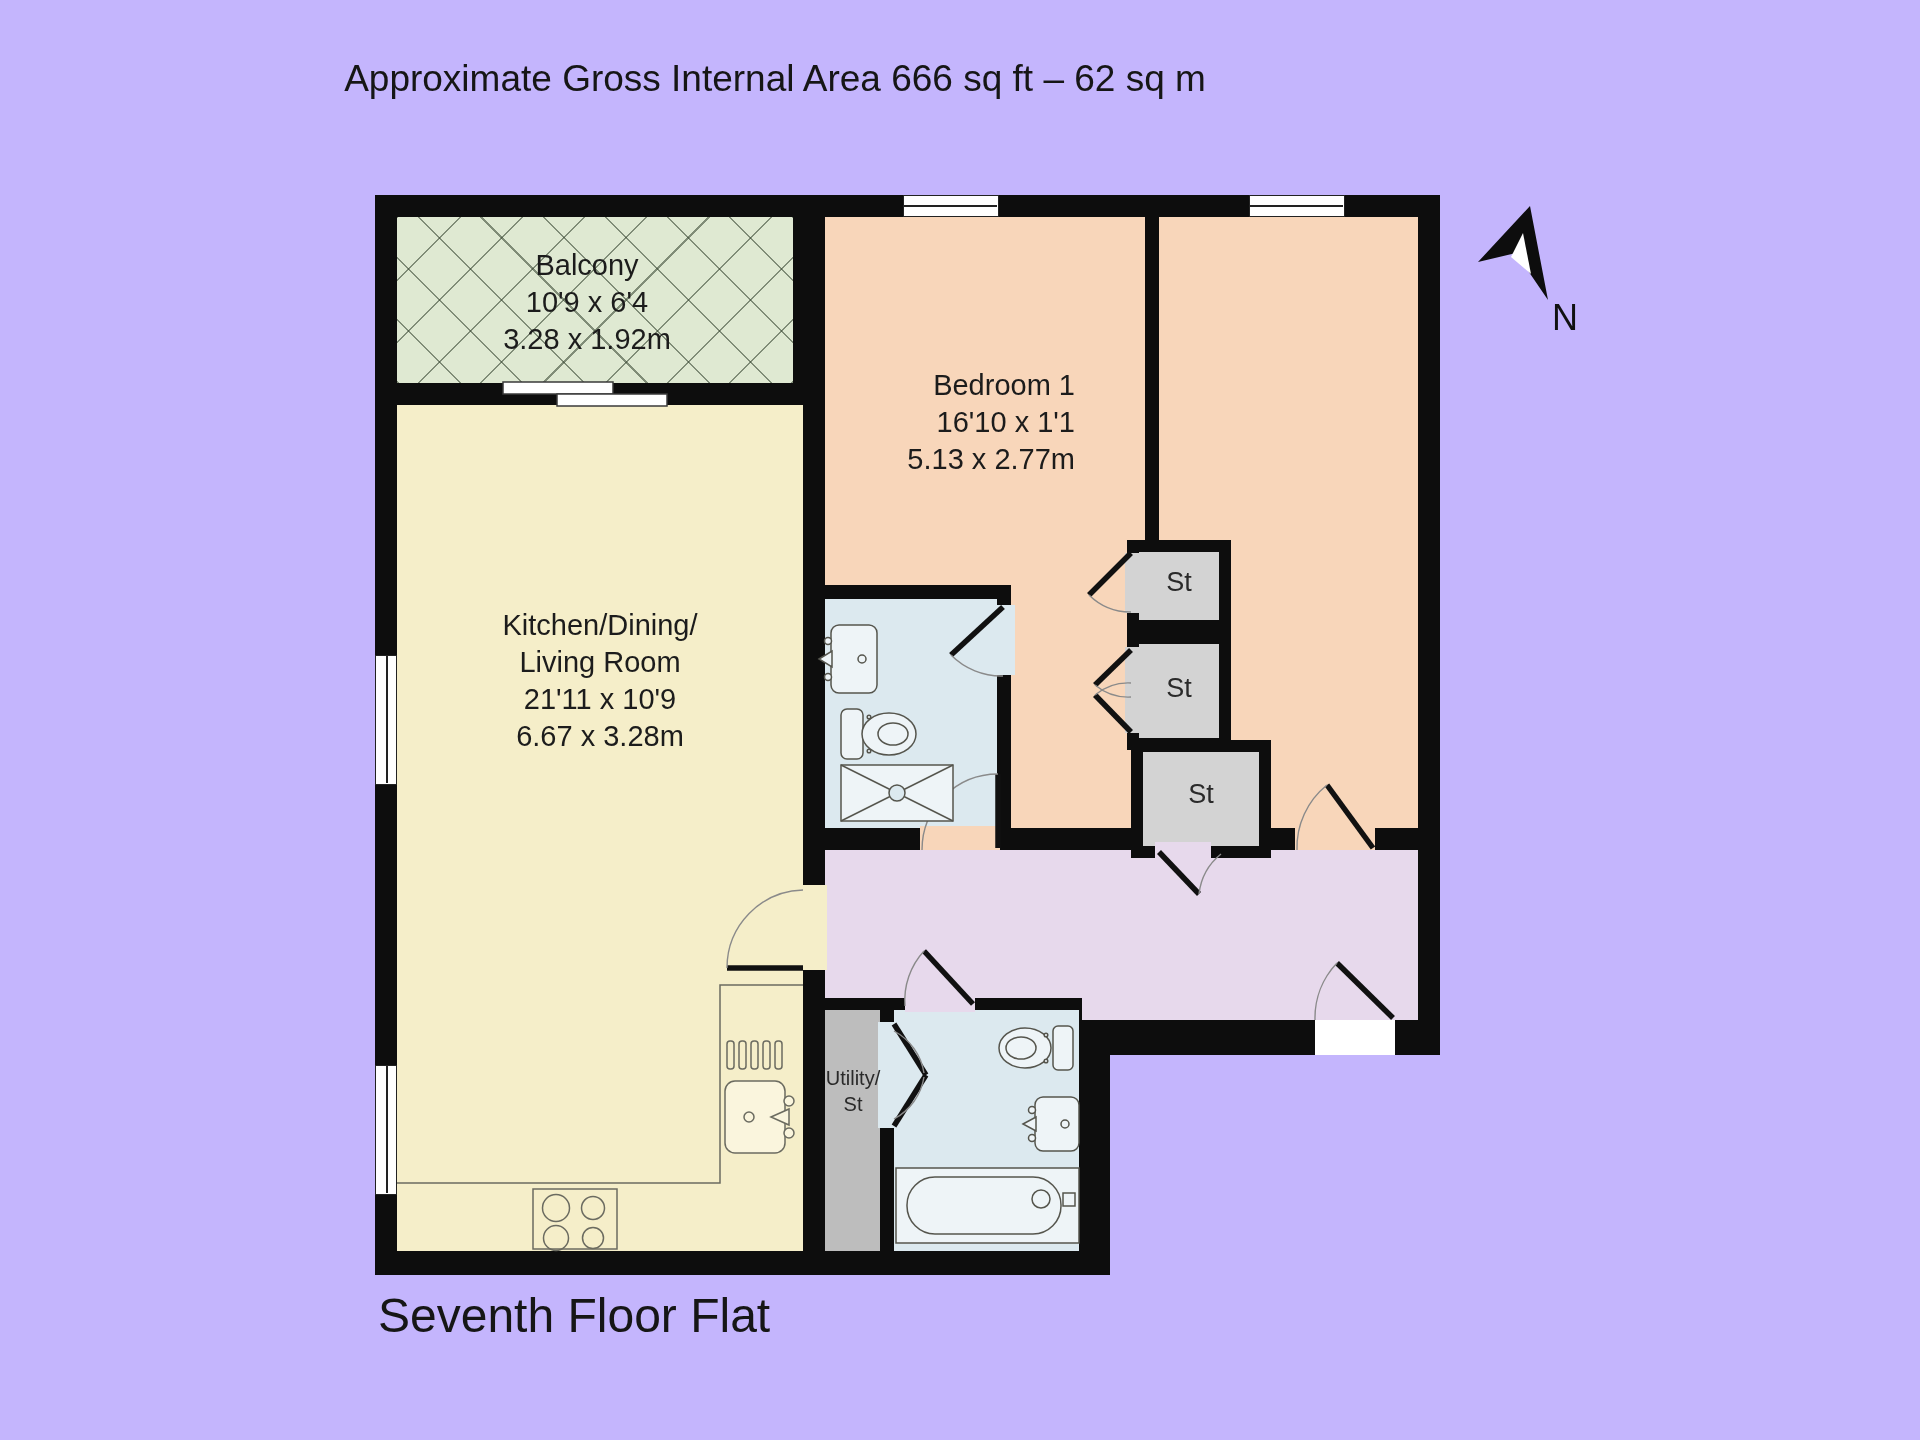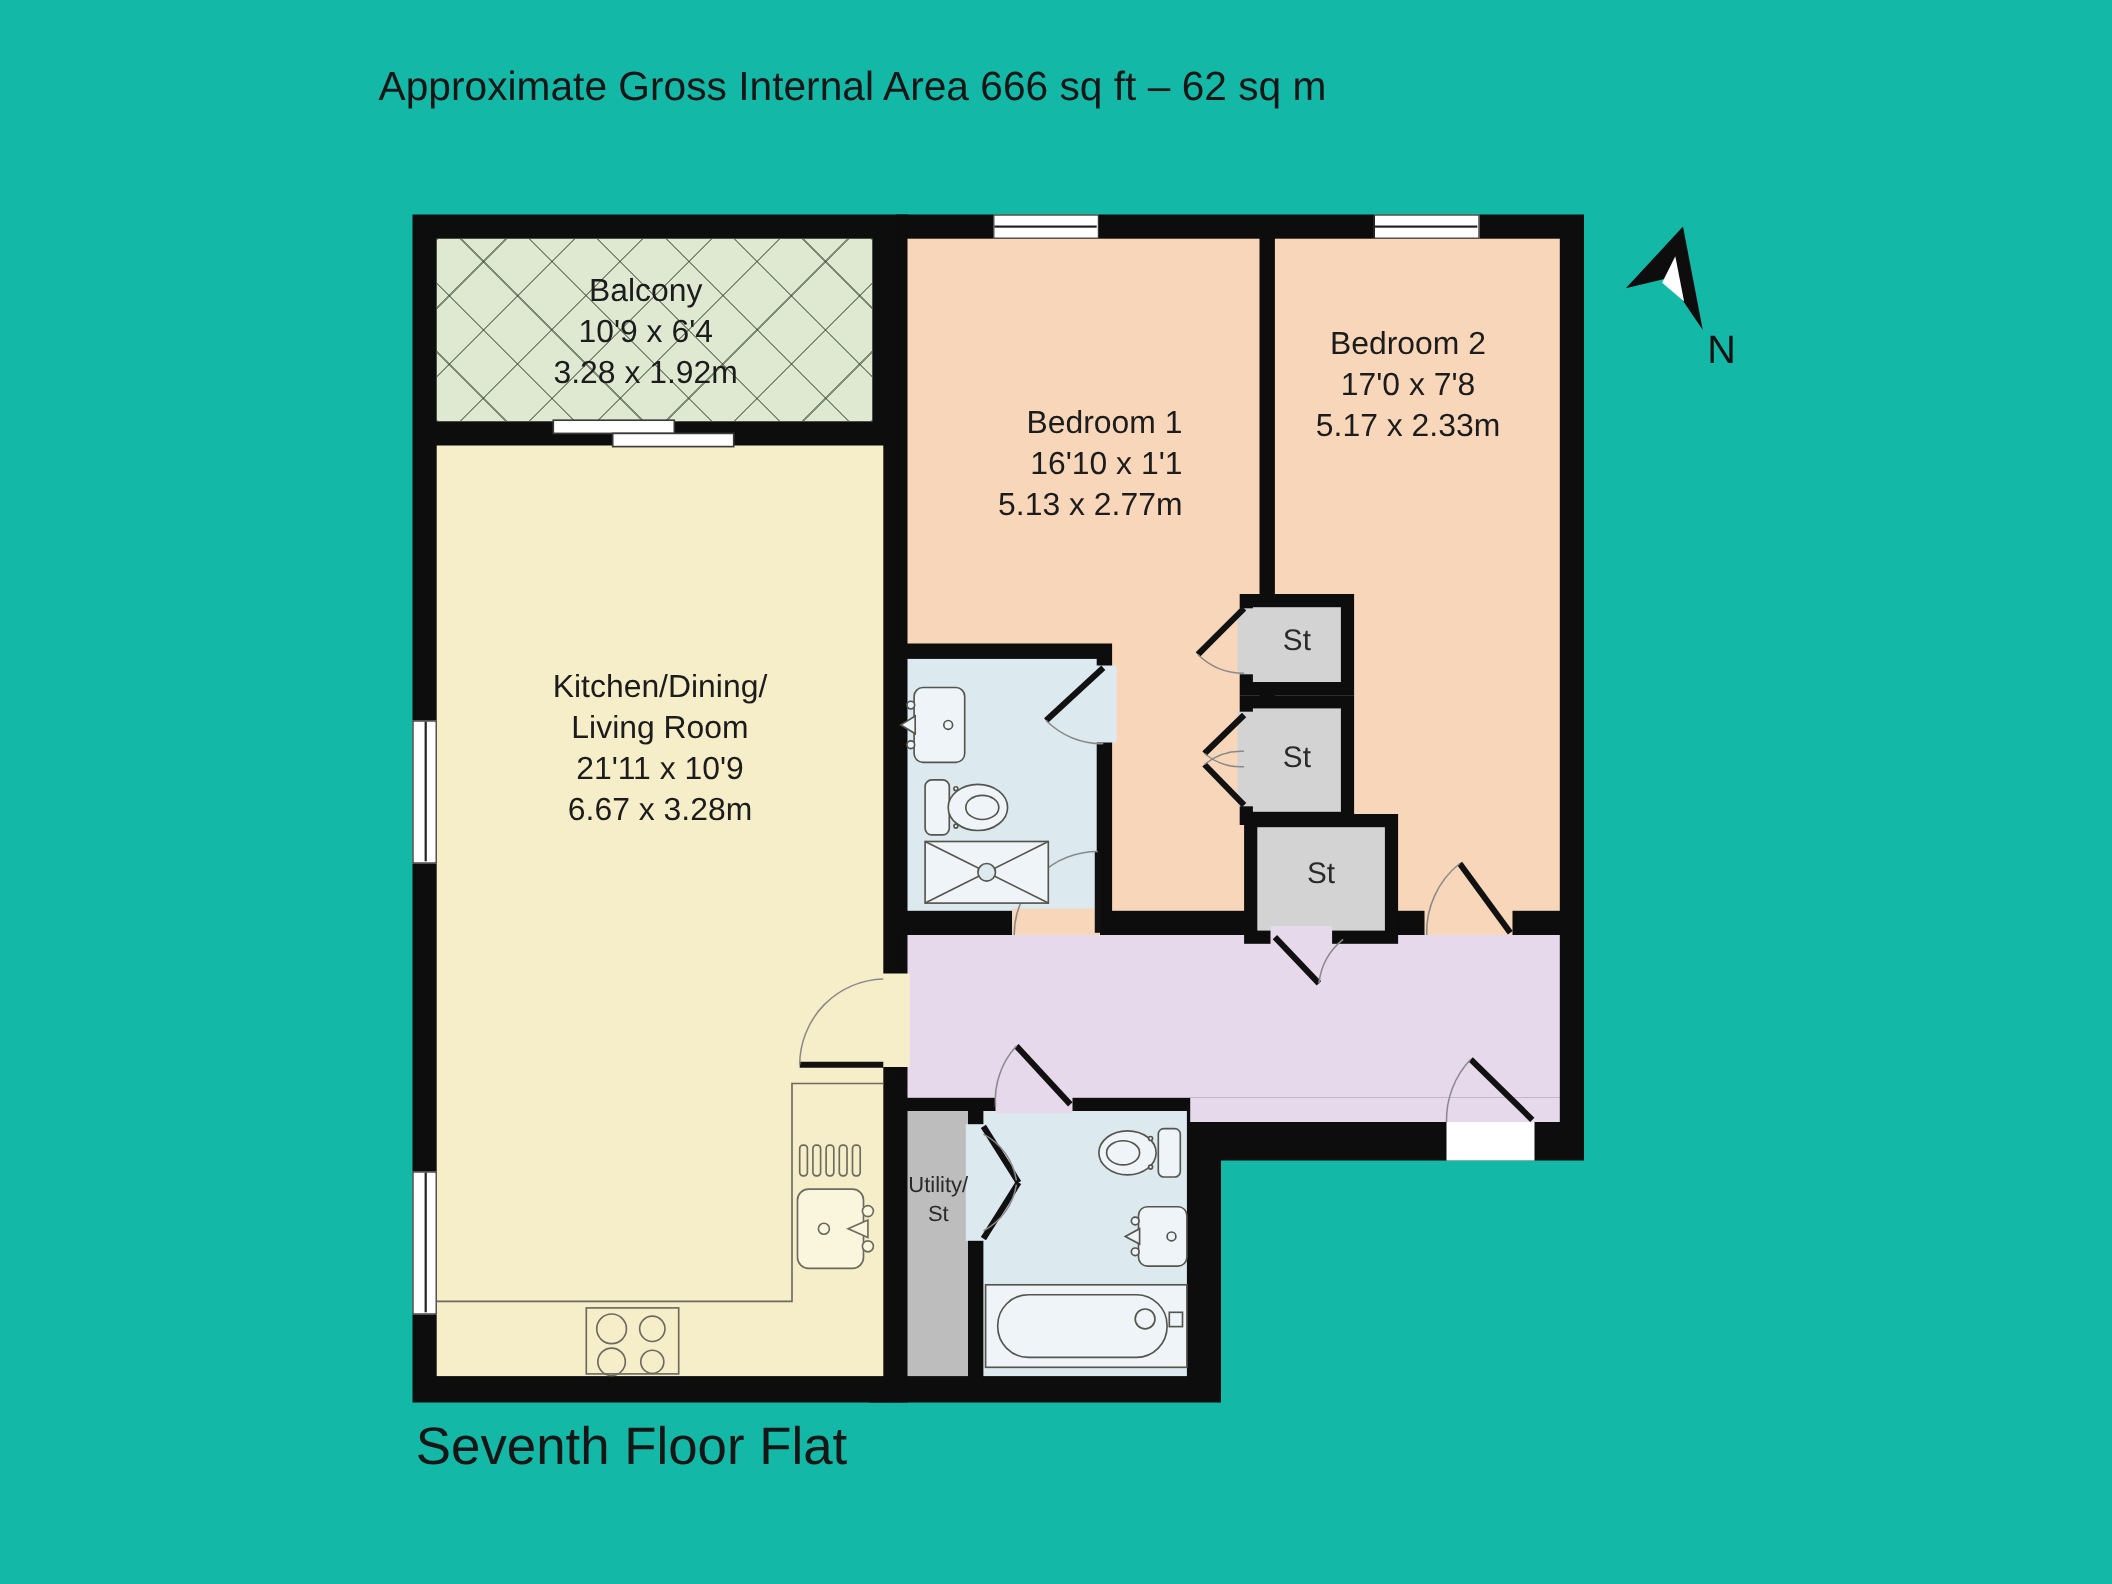--- a/index.html
+++ b/index.html
@@ -1,17 +1,17 @@
 <!DOCTYPE html>
 <html><head>
 <meta charset="utf-8">
 <style>
   html,body{margin:0;padding:0;background:#ffffff;}
   body{font-family:"Liberation Sans","DejaVu Sans",sans-serif;color:#1c1c1c;}
-  .canvas{position:relative;width:1920px;height:1440px;background:#14b8a6;overflow:hidden;}
+  .canvas{position:relative;width:1920px;height:1440px;background:#c4b5fd;overflow:hidden;}
   .abs{position:absolute;}
   .wall{position:absolute;background:#0d0d0d;}
   .room{position:absolute;}
   .roomlabel{position:absolute;text-align:center;font-size:29px;line-height:37px;color:#1c1c1c;}
   .roomlabel span{display:block;}
   .stlabel{position:absolute;text-align:center;font-size:27px;color:#2a2a2a;}
   .utlabel{position:absolute;text-align:center;font-size:20px;line-height:26px;color:#2a2a2a;}
   .window{position:absolute;background:#ffffff;border:1.5px solid #222;box-sizing:border-box;}
   .window .pane-line{position:absolute;background:#222;}
   .title{position:absolute;left:0;top:58px;width:1550px;text-align:center;font-size:37px;color:#161616;}
@@ -203,25 +203,20 @@
       <span>21'11 x 10'9</span>
       <span>6.67 x 3.28m</span>
     </div>
 
     <div class="roomlabel" style="left:460px;top:172px;width:240px;text-align:right;">
       <span>Bedroom 1</span>
       <span>16'10 x 1'1</span>
       <span>5.13 x 2.77m</span>
     </div>
 
-    <div class="roomlabel" style="left:790px;top:100px;width:230px;">
-      <span>Bedroom 2</span>
-      <span>17'0 x 7'8</span>
-      <span>5.17 x 2.33m</span>
-    </div>
 
     <div class="stlabel" style="left:764px;top:372px;width:80px;">St</div>
     <div class="stlabel" style="left:764px;top:478px;width:80px;">St</div>
     <div class="stlabel" style="left:768px;top:584px;width:116px;">St</div>
 
     <div class="utlabel" style="left:440px;top:870px;width:76px;">
       <span style="display:block;">Utility/</span>
       <span style="display:block;">St</span>
     </div>
   </div>

